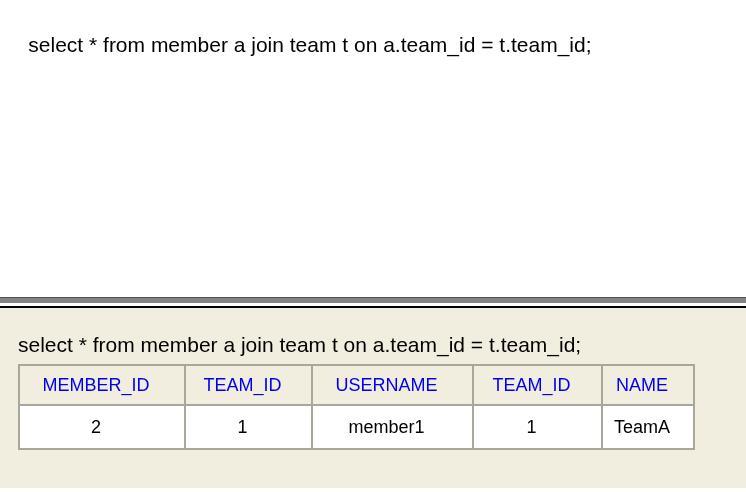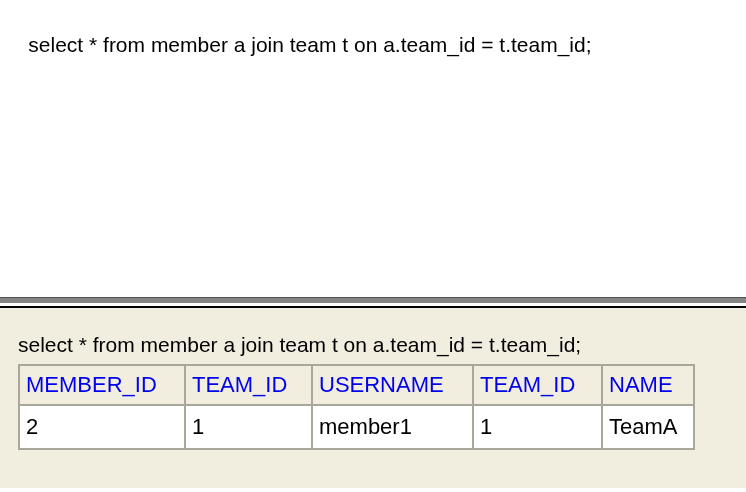--- a/index.html
+++ b/index.html
@@ -70,23 +70,23 @@
     width: 675px;
   }
   table.result-table col.c0 { width: 166px; }
   table.result-table col.c1 { width: 127px; }
   table.result-table col.c2 { width: 161px; }
   table.result-table col.c3 { width: 129px; }
   table.result-table col.c4 { width: 92px; }
   table.result-table th,
   table.result-table td {
     border: 2px solid #a9a79b;
-    font-size: 22px;
+    font-size: 18px;
     line-height: 24px;
-    text-align: left;
+    text-align: center;
     vertical-align: middle;
     padding: 7px 18px 7px 6px;
     overflow: hidden;
     white-space: nowrap;
   }
   table.result-table th {
     font-weight: normal;
     color: #0000ee;
     background: #f1eee0;
   }

